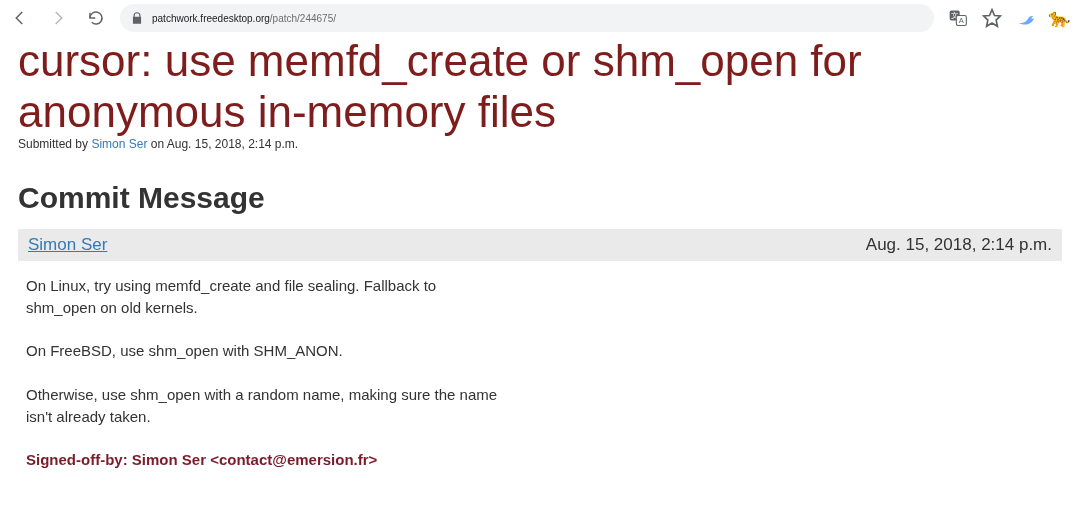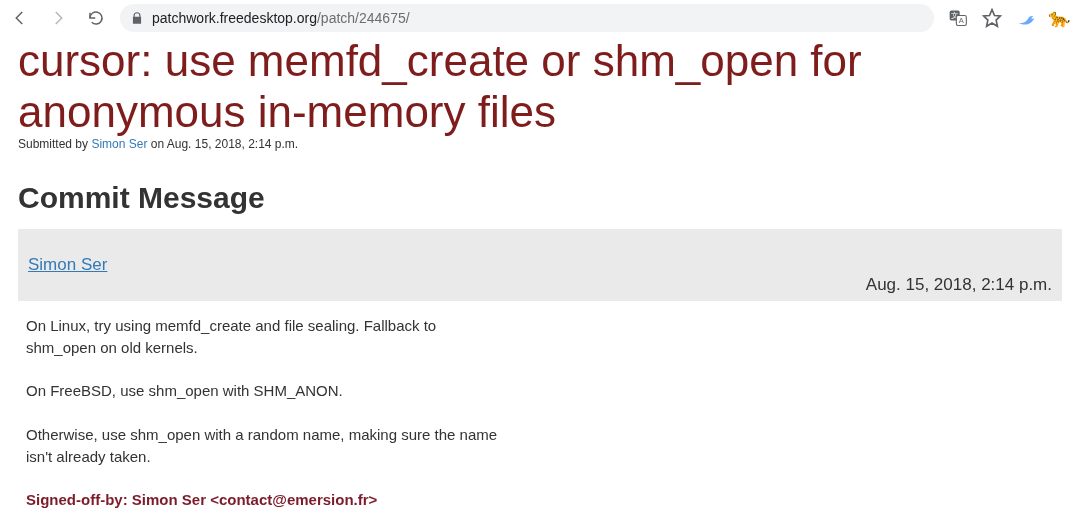--- a/index.html
+++ b/index.html
@@ -42,21 +42,21 @@
   .tb-btn svg{width:18px;height:18px;stroke:currentColor;fill:none;stroke-width:2;}
   .tb-btn.disabled{color:#b8b8b8;cursor:default;}
   .addrbar{
     flex:1 1 auto;
     height:28px;
     background:var(--addr-bg);
     border-radius:14px;
     display:flex;align-items:center;
     padding:0 10px;
     color:#202124;
-    font-size:14px;
+    font-size:10px;
     gap:8px;
     min-width:0;
   }
   .addrbar .lock{color:#5f6368;display:flex;align-items:center;}
   .addrbar .lock svg{width:14px;height:14px;fill:currentColor;}
   .url{white-space:nowrap;overflow:hidden;}
   .url .host{color:#202124;}
   .url .path{color:#6d6d6d;}
   .tb-right{display:flex;align-items:center;gap:14px;margin-left:4px;margin-right:4px;flex:0 0 auto;}
   .tb-right .icon{width:20px;height:20px;display:flex;align-items:center;justify-content:center;}
@@ -90,21 +90,21 @@
     font-size:30px;
     color:#333;
   }
   .msg-header{
     display:flex;align-items:center;justify-content:space-between;
     background:var(--header-bg);
     padding:6px 10px;
     font-size:17px;
   }
   .msg-header .author{color:var(--link);}
-  .msg-header .date{color:#333;white-space:nowrap;margin-top:40px;}
+  .msg-header .date{color:#333;white-space:nowrap;}
   pre.commit{
     margin:10px 0 7px 0;
     padding:4px 8px;
     font-family:Liberation Sans, sans-serif;
     font-size:15px;
     line-height:1.45;
     color:var(--code);
     white-space:pre-wrap;
   }
   pre.commit .signed{color:var(--signed);font-weight:bold;}

